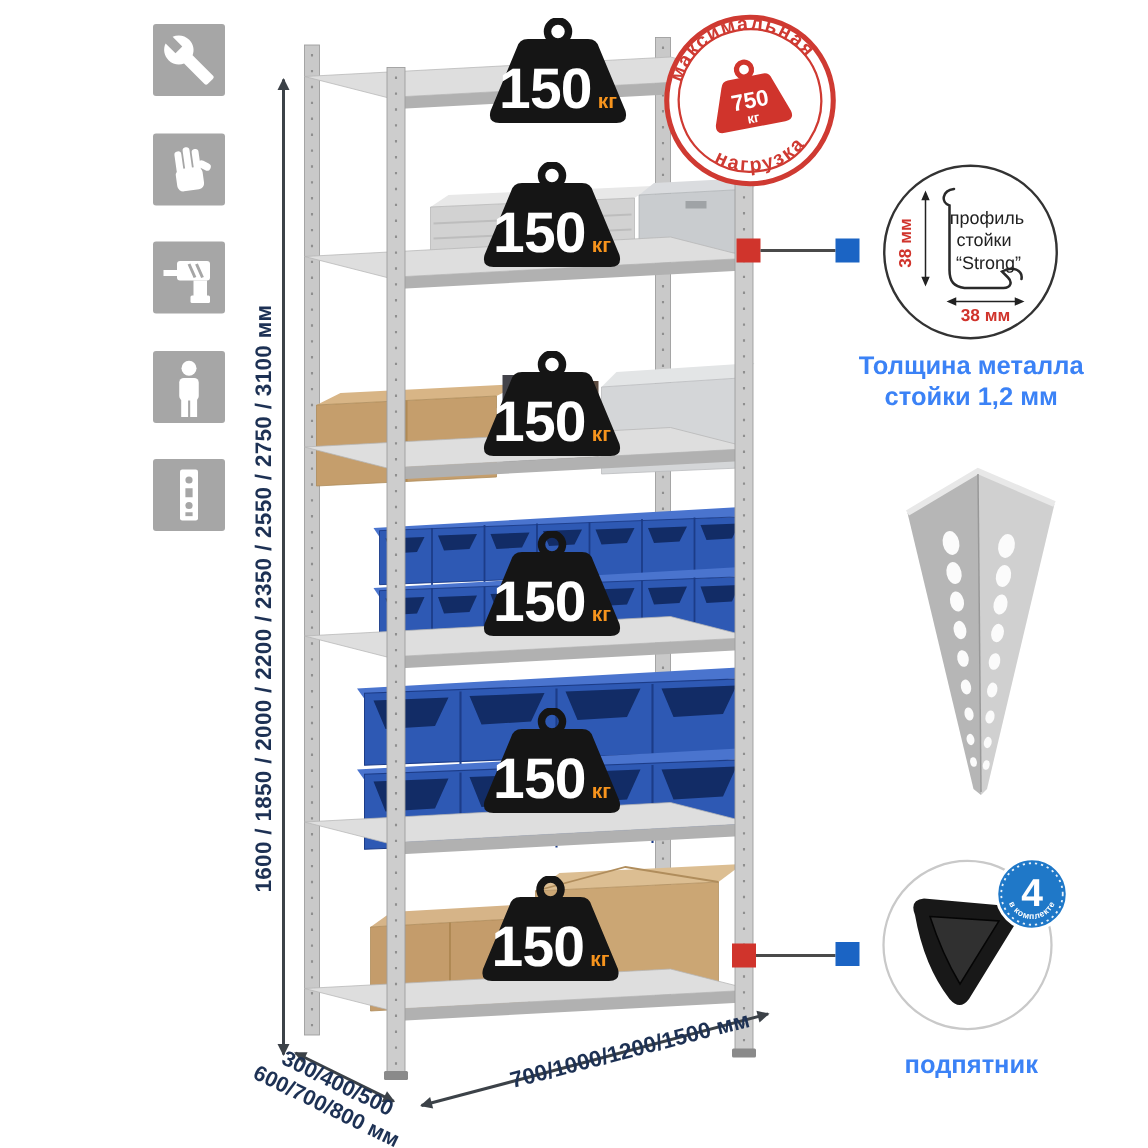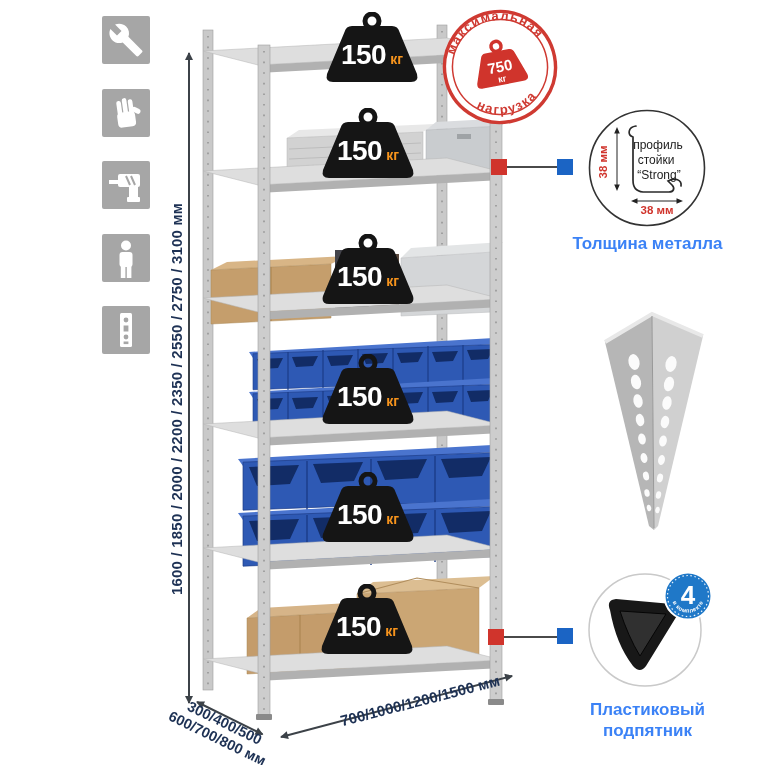--- a/index.html
+++ b/index.html
@@ -25,21 +25,21 @@
     transform:rotate(-14.5deg); font-size:15px; font-weight:bold; color:#1d3154; }
 
   
   .rack-svg { position:absolute; left:195px; top:18px; }
 
   
   .weight { position:absolute; width:96px; height:74px; }
   .weight svg { position:absolute; inset:0; }
   .weight .wtext { position:absolute; left:0; right:0; top:27px; display:flex;
     justify-content:center; align-items:baseline; gap:4px; }
-  .weight .val { color:#fff; font-size:28px; font-weight:bold; letter-spacing:-.5px; }
+  .weight .val { color:#fff; font-size:38px; font-weight:bold; letter-spacing:-.5px; }
   .weight .unit { color:#f7941d; font-size:14px; font-weight:bold; }
 
   
   .stamp { position:absolute; left:441px; top:8px; transform:rotate(-11deg); }
 
   
   .sq { position:absolute; width:16px; height:16px; }
   .sq.red { background:#d0342c; }
   .sq.blue { background:#1b64c4; }
   .link-line { position:absolute; height:2px; background:#4a4a4a; }
@@ -312,20 +312,21 @@
     <line x1="50" y1="95" x2="94" y2="95" stroke="#222" stroke-width="1"></line>
     <path d="M46,95 l6.5,-2.8 l0,5.6 Z M98,95 l-6.5,-2.8 l0,5.6 Z" fill="#222"></path>
     <text x="22" y="56" transform="rotate(-90 22 56)" text-anchor="middle" font-size="11.5" font-weight="bold" fill="#d0342c">38 мм</text>
     <text x="72" y="108" text-anchor="middle" font-size="11.5" font-weight="bold" fill="#d0342c">38 мм</text>
     <text x="73" y="43" text-anchor="middle" font-size="12" fill="#222">профиль</text>
     <text x="71" y="58" text-anchor="middle" font-size="12" fill="#222">стойки</text>
     <text x="74" y="73" text-anchor="middle" font-size="12" fill="#222">“Strong”</text>
   </svg>
   <div class="callout-caption" style="left:565px; top:233px">
     <div>Толщина металла</div>
+    <div>стойки 1,2 мм</div>
   </div>
 
   <svg class="abs" style="left:597px; top:302px" width="146" height="236" viewBox="0 0 146 236">
     <polygon points="55,12 8,40 52,224 57,228" fill="#b6b6b6"></polygon>
     <polygon points="55,12 106,34 61,224 57,228" fill="#d0d0d0"></polygon>
     <polyline points="8,40 55,12 106,34" fill="none" stroke="#e8e8e8" stroke-width="4"></polyline>
     <line x1="55" y1="14" x2="57" y2="226" stroke="#989898" stroke-width="1"></line>
     <g fill="#fbfbfb">
       <ellipse cx="37" cy="60" rx="5.5" ry="8" transform="rotate(-12 37 60)"></ellipse>
       <ellipse cx="39" cy="80" rx="5" ry="7.4" transform="rotate(-12 39 80)"></ellipse>
@@ -358,21 +359,20 @@
     <g>
       <circle cx="108" cy="30" r="23.5" fill="#1f78c8" stroke="#fff" stroke-width="2"></circle>
       <circle cx="108" cy="30" r="20.5" fill="none" stroke="#ffffff" stroke-width="1.2" stroke-dasharray="1.5 2.6" opacity=".9"></circle>
       <text x="108" y="38" text-anchor="middle" font-size="26" font-weight="bold" fill="#fff">4</text>
       <text font-size="5.8" font-weight="bold" fill="#fff" letter-spacing=".4">
         <textPath href="#badgeArc" startOffset="50%" text-anchor="middle">в комплекте</textPath>
       </text>
     </g>
   </svg>
   <div class="callout-caption" style="left:565px; top:699px">
-    <div>Пластиковый</div>
     <div>подпятник</div>
   </div>
 
   <div class="dim-line" style="left:197px; top:701px; width:73px; transform:rotate(26.2deg)"></div>
   <div class="depth-label">
     <div>300/400/500</div>
     <div>600/700/800 мм</div>
   </div>
   <div class="dim-line" style="left:281px; top:736px; width:239px; transform:rotate(-14.8deg)"></div>
   <div class="width-label">700/1000/1200/1500 мм</div>

